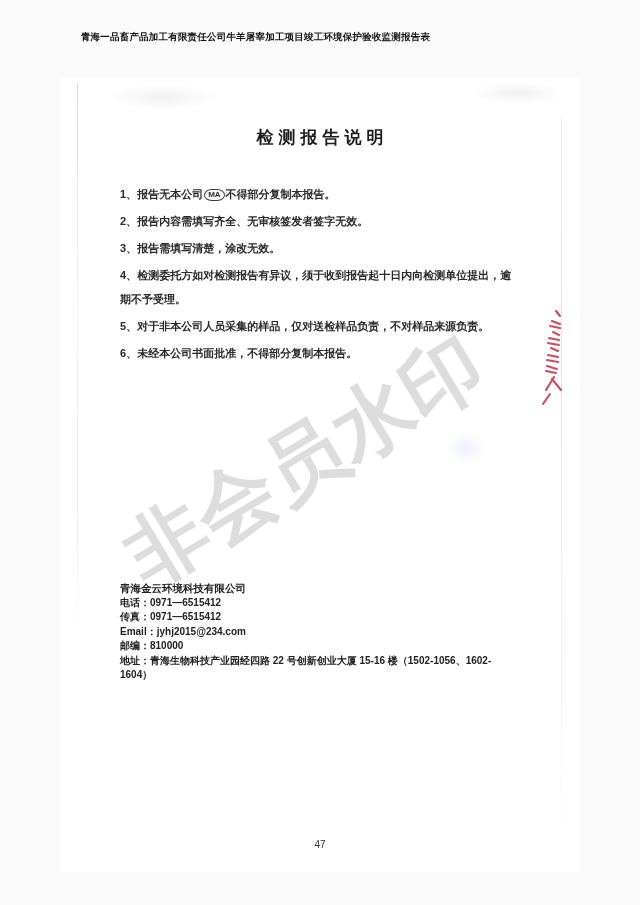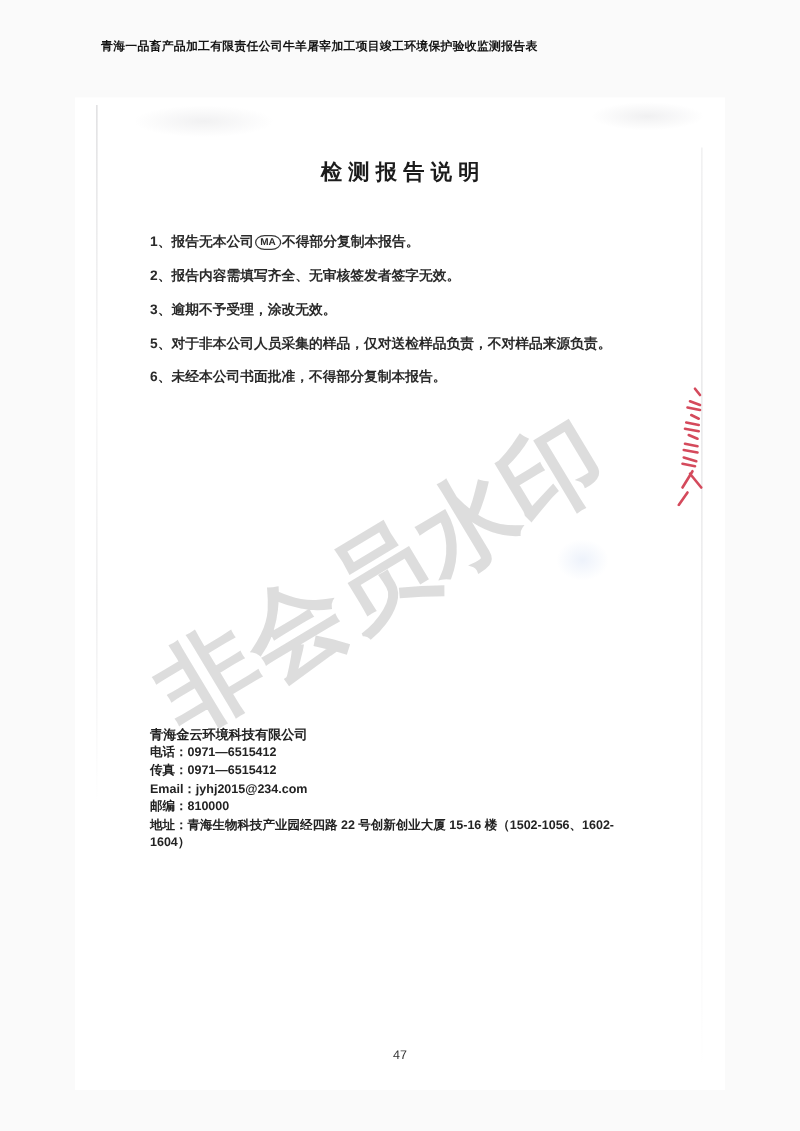--- a/index.html
+++ b/index.html
@@ -142,21 +142,22 @@
 
   <div class="watermark-box">
     <span class="watermark-text">非会员水印</span>
   </div>
 
   <div class="page-title">检测报告说明</div>
 
   <div class="notes">
     <p><span>1、</span><span>报告无本公司</span><span class="cma-mark">MA</span><span>不得部分复制本报告。</span></p>
     <p><span>2、</span><span>报告内容需填写齐全、无审核签发者签字无效。</span></p>
-    <p><span>3、</span><span>逾期不予受理，涂改无效。</span></p>
+    <p><span>3、</span><span>报告需填写清楚，涂改无效。</span></p>
+    <p><span>4、</span><span>检测委托方如对检测报告有异议，须于收到报告起十日内向检测单位提出，逾期不予受理。</span></p>
     <p><span>5、</span><span>对于非本公司人员采集的样品，仅对送检样品负责，不对样品来源负责。</span></p>
     <p><span>6、</span><span>未经本公司书面批准，不得部分复制本报告。</span></p>
   </div>
 
   <svg class="edge-stamp" viewBox="0 0 28 98" xmlns="http://www.w3.org/2000/svg">
     <g stroke="#cf3146" stroke-width="2.1" stroke-linecap="round" fill="none" opacity="0.88">
       <path d="M15 4 l4 5"></path>
       <path d="M11 14 l8 3"></path>
       <path d="M9 19 l10 2"></path>
       <path d="M12 25 l6 3"></path>

